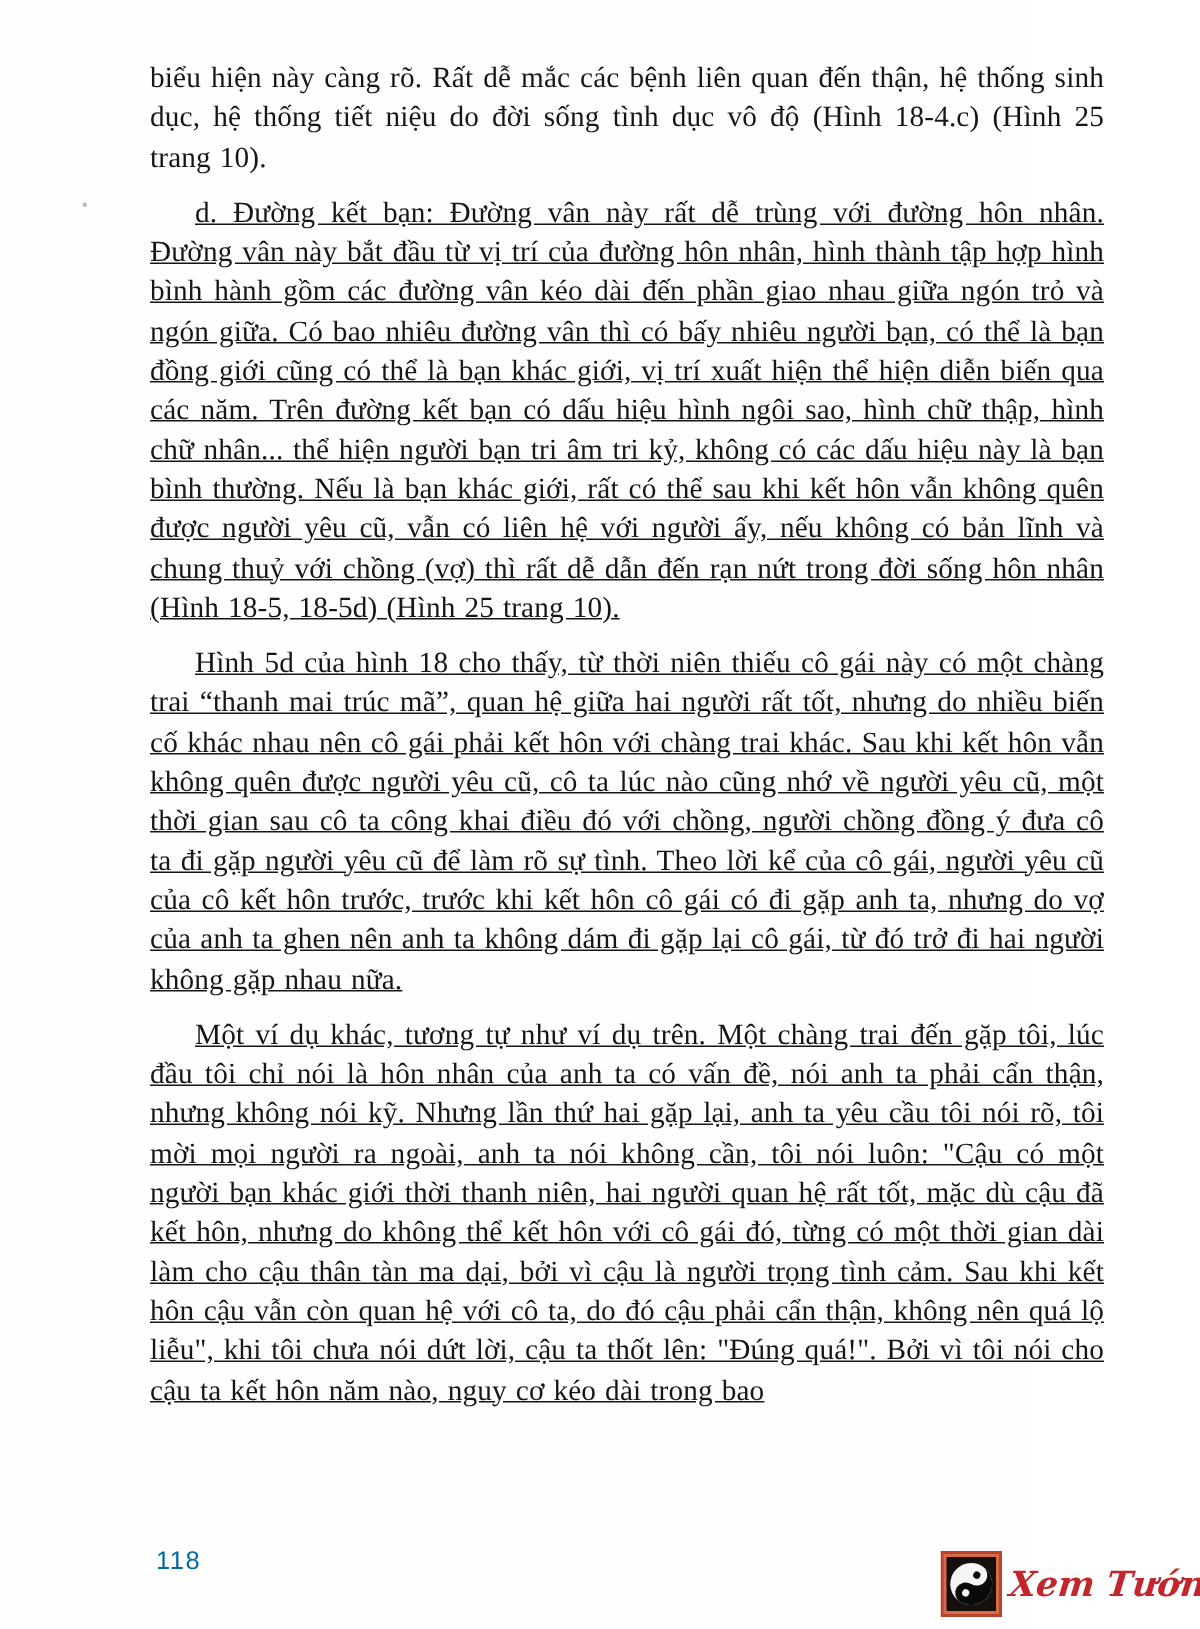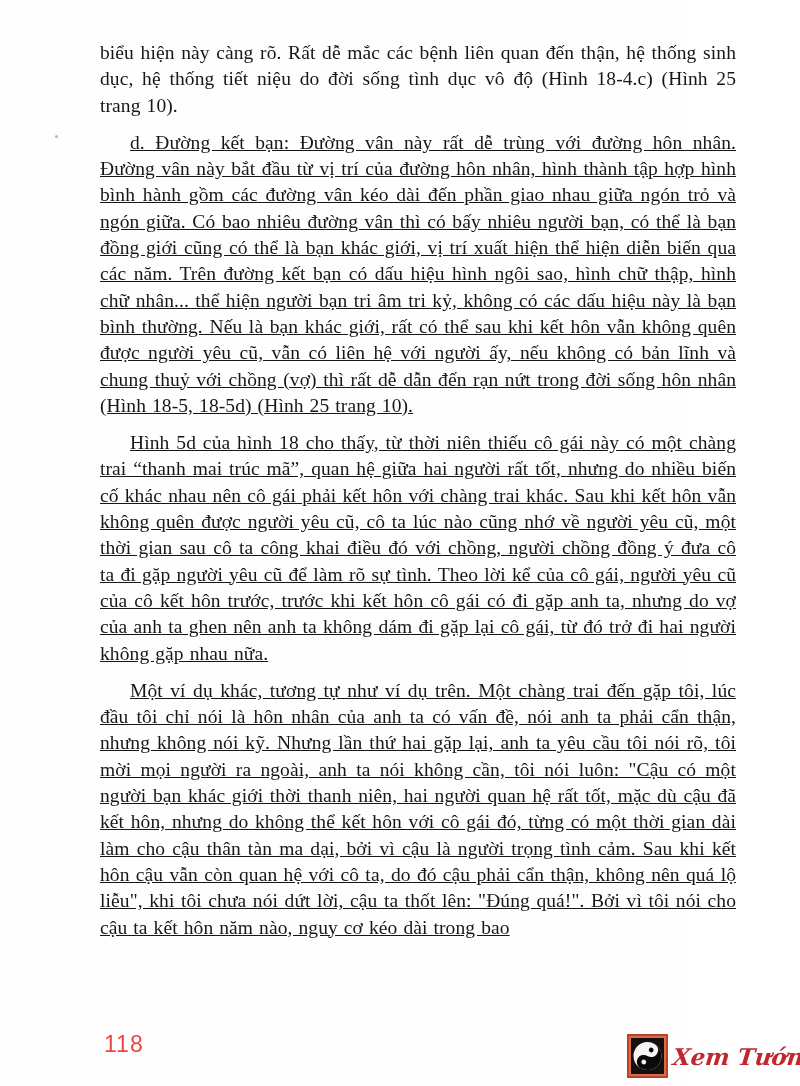--- a/index.html
+++ b/index.html
@@ -38,22 +38,22 @@
   }
   p.body-par.indented {
     text-indent: 30px;
     text-decoration: underline;
   }
   .page-number {
     position: absolute;
     left: 104px;
     top: 1031px;
     font-family: "Liberation Sans", sans-serif;
-    font-size: 23px;
-    color: #ef4444;
+    font-size: 17px;
+    color: #0369a1;
     letter-spacing: 1px;
   }
   .watermark {
     position: absolute;
     left: 627px;
     top: 1034px;
     display: flex;
     align-items: center;
     gap: 5px;
   }

